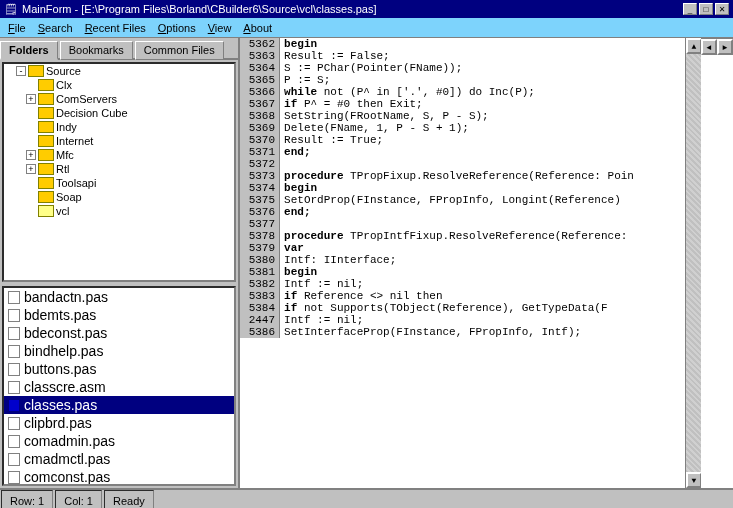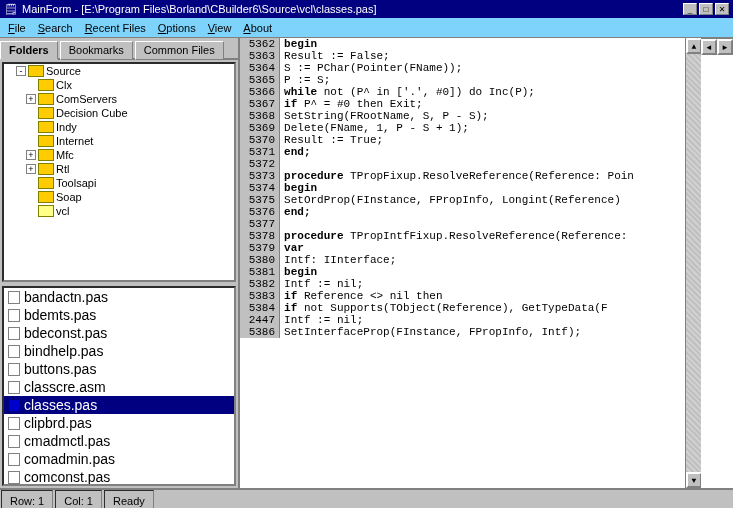--- a/index.html
+++ b/index.html
@@ -425,27 +425,27 @@
       <div class="file-item">
         <span class="file-icon">
             <span style="width:12px;height:13px;background:white;border:1px solid #808080;display:inline-block;"></span>
           </span>
         <span>clipbrd.pas</span>
       </div>
       <div class="file-item">
         <span class="file-icon">
             <span style="width:12px;height:13px;background:white;border:1px solid #808080;display:inline-block;"></span>
           </span>
+        <span>comadmin.pas</span>
+      </div>
+      <div class="file-item">
+        <span class="file-icon">
+            <span style="width:12px;height:13px;background:white;border:1px solid #808080;display:inline-block;"></span>
+          </span>
         <span>cmadmctl.pas</span>
-      </div>
-      <div class="file-item">
-        <span class="file-icon">
-            <span style="width:12px;height:13px;background:white;border:1px solid #808080;display:inline-block;"></span>
-          </span>
-        <span>comadmin.pas</span>
       </div>
       <div class="file-item">
         <span class="file-icon">
             <span style="width:12px;height:13px;background:white;border:1px solid #808080;display:inline-block;"></span>
           </span>
         <span>comconst.pas</span>
       </div>
       <div class="file-item">
         <span class="file-icon">
             <span style="width:12px;height:13px;background:white;border:1px solid #808080;display:inline-block;"></span>

